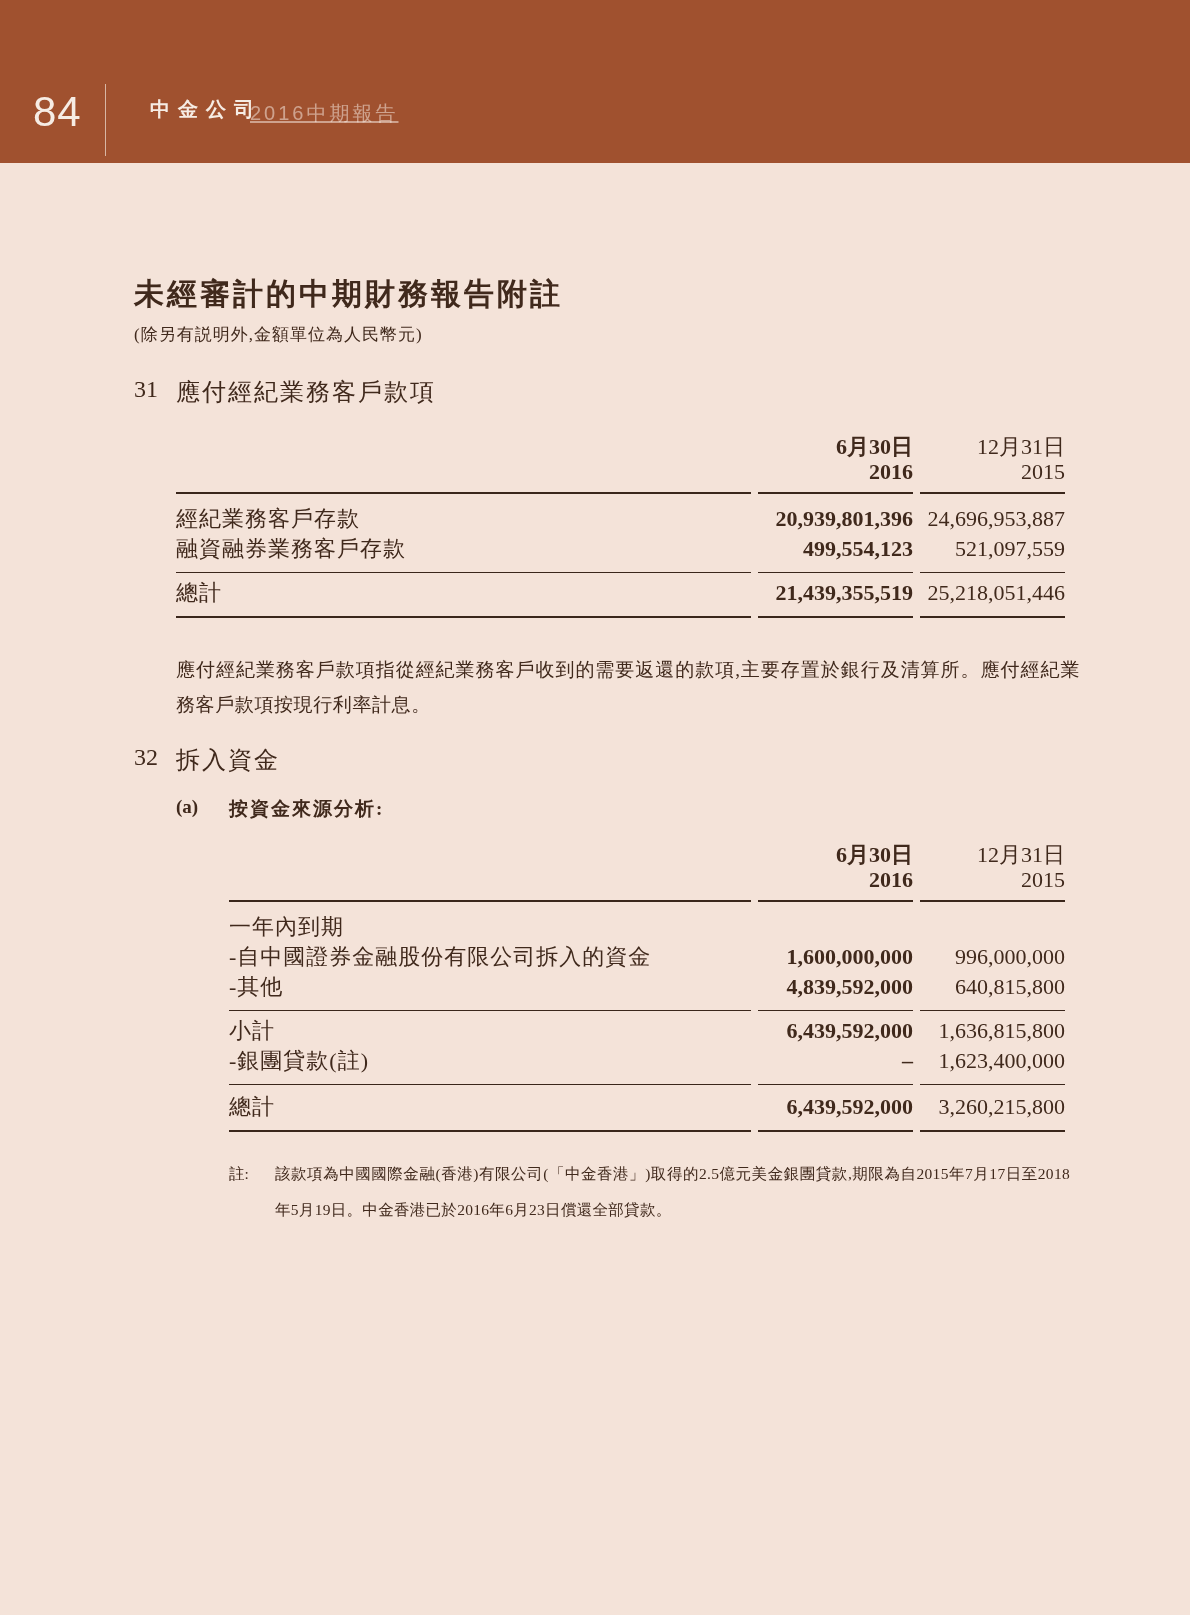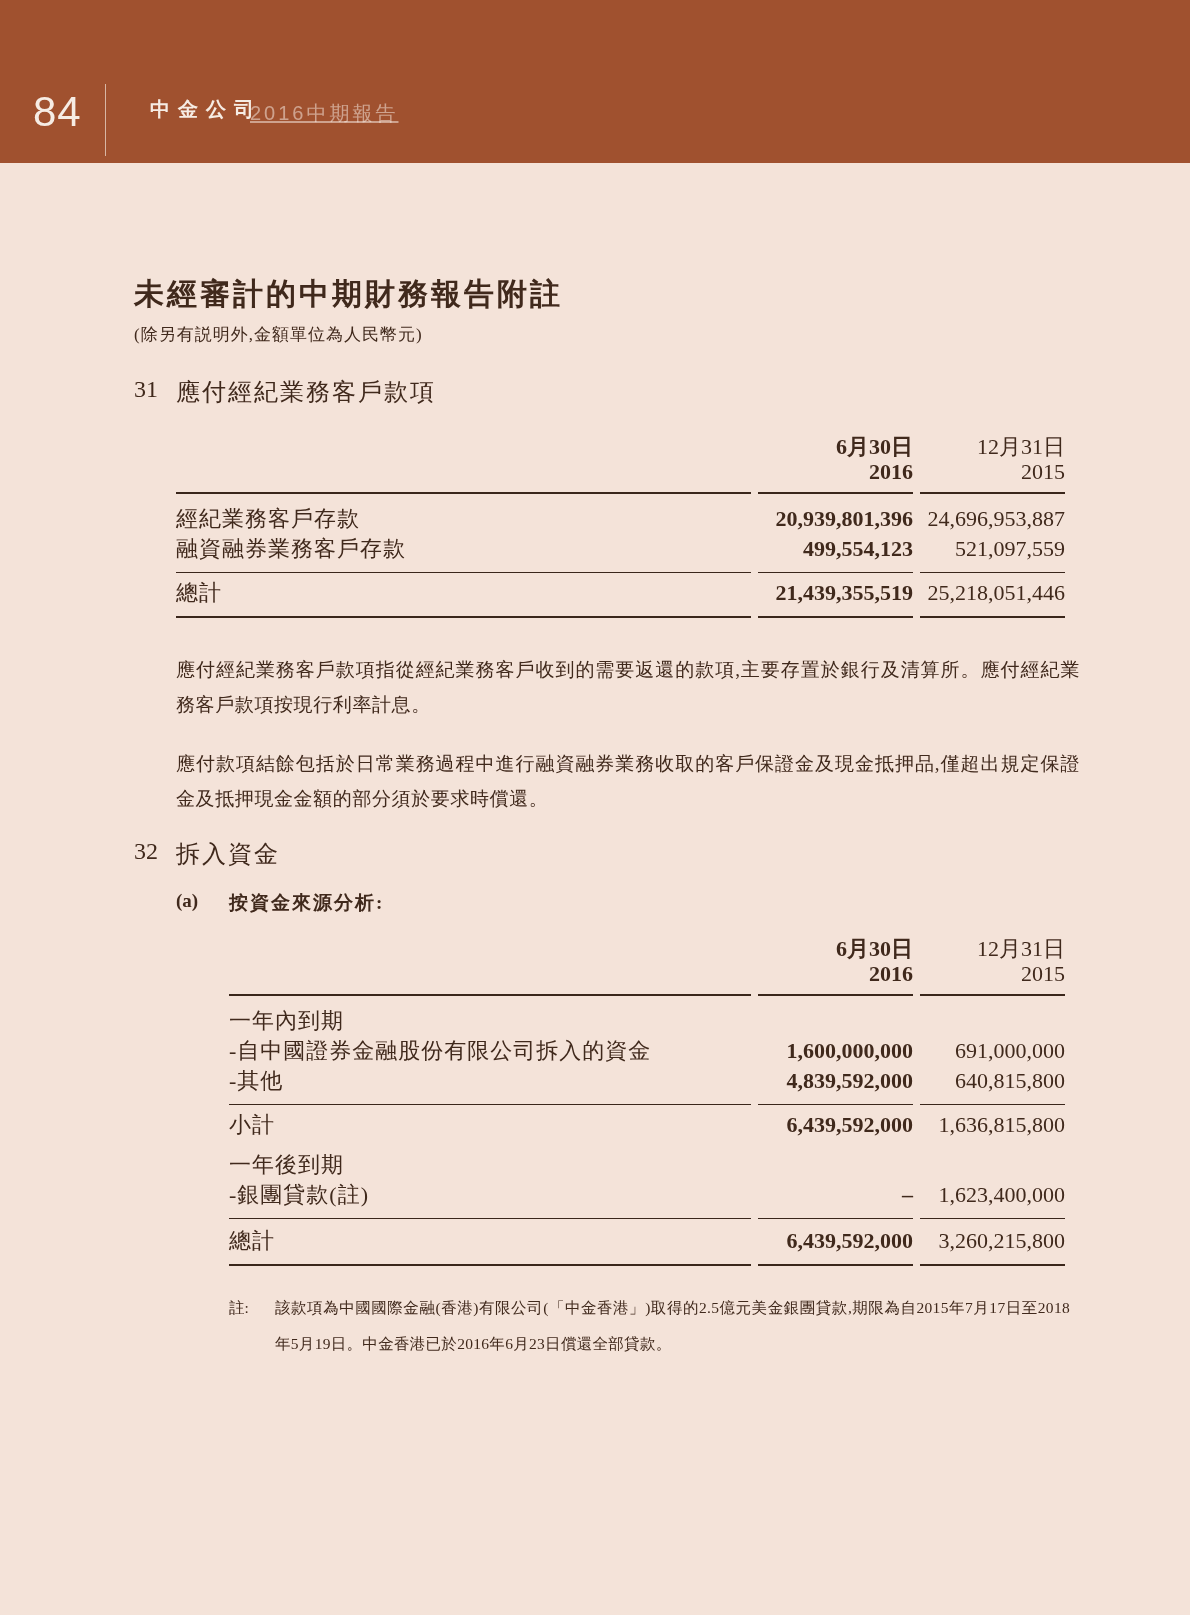--- a/index.html
+++ b/index.html
@@ -133,21 +133,20 @@
       <span class="c15">25,218,051,446</span>
     </div>
     <div class="t-rule mt8">
         <span></span>
         <span></span>
         <span></span>
       </div>
   </div>
 
   <p class="para first">應付經紀業務客戶款項指從經紀業務客戶收到的需要返還的款項,主要存置於銀行及清算所。應付經紀業務客戶款項按現行利率計息。</p>
-  <p class="para">應付款項結餘包括於日常業務過程中進行融資融券業務收取的客戶保證金及現金抵押品,僅超出規定保證金及抵押現金金額的部分須於要求時償還。</p>
 
   <div class="sec-head" style="margin-top:22px;">
     <span class="num">32</span>
     <span class="ttl">拆入資金</span>
   </div>
 
   <div class="sub-head">
     <span class="num">(a)</span>
     <span class="ttl">按資金來源分析:</span>
   </div>
@@ -169,42 +168,37 @@
         <span></span>
       </div>
     <div class="t-row mt12">
       <span class="label">一年內到期</span>
       <span class="c16"></span>
         <span class="c15"></span>
     </div>
     <div class="t-row">
       <span class="label">-自中國證券金融股份有限公司拆入的資金</span>
       <span class="c16">1,600,000,000</span>
-      <span class="c15">691,000,000</span>
+      <span class="c15">996,000,000</span>
     </div>
     <div class="t-row">
       <span class="label">-其他</span>
       <span class="c16">4,839,592,000</span>
       <span class="c15">640,815,800</span>
     </div>
     <div class="t-rule thin mt8">
         <span></span>
         <span></span>
         <span></span>
       </div>
     <div class="t-row mt6">
       <span class="label">小計</span>
       <span class="c16">6,439,592,000</span>
       <span class="c15">1,636,815,800</span>
     </div>
-    <div class="t-row mt10">
-      <span class="label">一年後到期</span>
-      <span class="c16"></span>
-        <span class="c15"></span>
-    </div>
     <div class="t-row">
       <span class="label">-銀團貸款(註)</span>
       <span class="c16">–</span>
       <span class="c15">1,623,400,000</span>
     </div>
     <div class="t-rule thin mt8">
         <span></span>
         <span></span>
         <span></span>
       </div>

